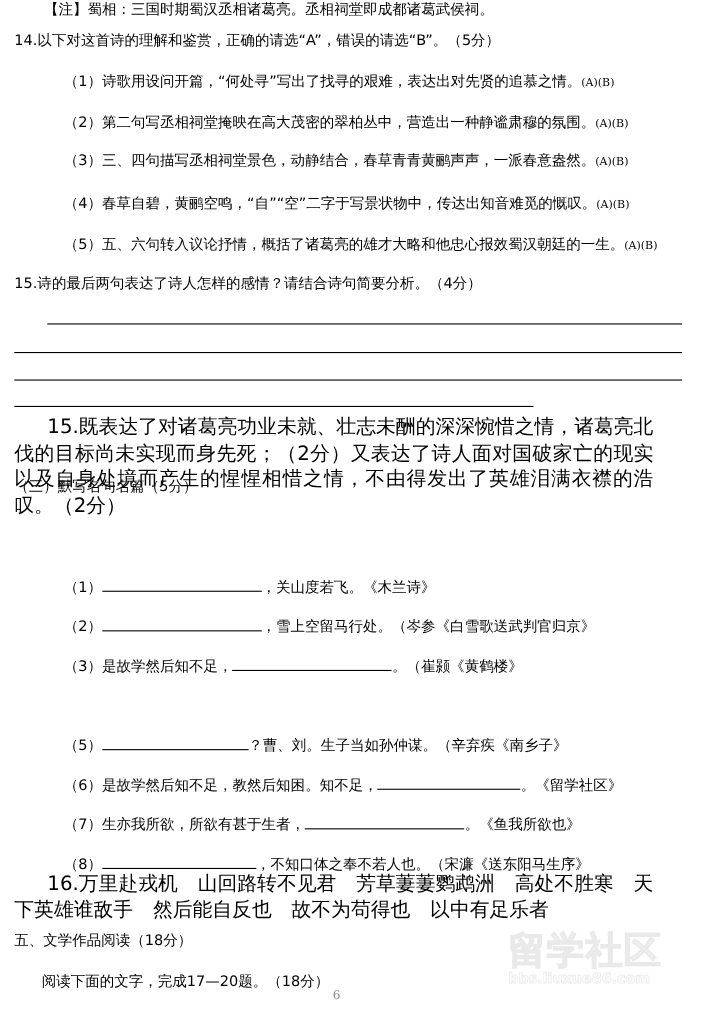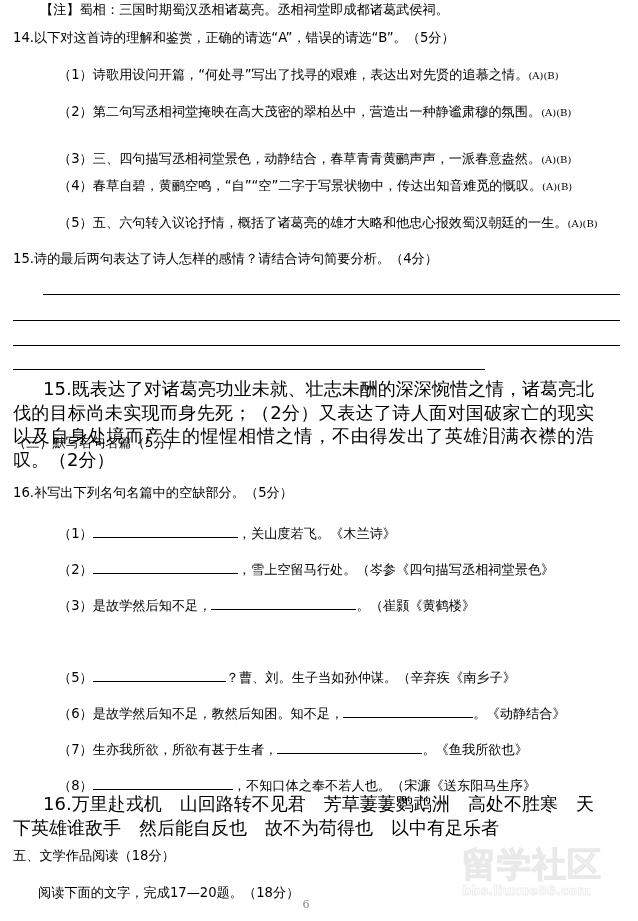--- a/index.html
+++ b/index.html
@@ -122,21 +122,21 @@
   <div class="ln note" style="top:3px;">【注】蜀相：三国时期蜀汉丞相诸葛亮。丞相祠堂即成都诸葛武侯祠。</div>
 
   <div class="ln q-head" style="top:31px;">14.以下对这首诗的理解和鉴赏，正确的请选“A”，错误的请选“B”。（5分）</div>
 
   <div class="ln sub-item" style="top:68px;">
     <span>（1）</span><span>诗歌用设问开篇，“何处寻”写出了找寻的艰难，表达出对先贤的追慕之情。</span><span class="ab">(A)(B)</span>
   </div>
   <div class="ln sub-item" style="top:105px;">
     <span>（2）</span><span>第二句写丞相祠堂掩映在高大茂密的翠柏丛中，营造出一种静谧肃穆的氛围。</span><span class="ab">(A)(B)</span>
   </div>
-  <div class="ln sub-item" style="top:152px;">
+  <div class="ln sub-item" style="top:140px;">
     <span>（3）</span><span>三、四句描写丞相祠堂景色，动静结合，春草青青黄鹂声声，一派春意盎然。</span><span class="ab">(A)(B)</span>
   </div>
   <div class="ln sub-item" style="top:179px;">
     <span>（4）</span><span>春草自碧，黄鹂空鸣，“自”“空”二字于写景状物中，传达出知音难觅的慨叹。</span><span class="ab">(A)(B)</span>
   </div>
   <div class="ln sub-item" style="top:216px;">
     <span>（5）</span><span>五、六句转入议论抒情，概括了诸葛亮的雄才大略和他忠心报效蜀汉朝廷的一生。</span><span class="ab">(A)(B)</span>
   </div>
 
   <div class="ln q-head" style="top:252px;">15.诗的最后两句表达了诗人怎样的感情？请结合诗句简要分析。（4分）</div>
@@ -145,36 +145,35 @@
   <div class="ansline" style="left:13px; top:320px; width:607px;"></div>
   <div class="ansline" style="left:13px; top:345px; width:607px;"></div>
   <div class="ansline" style="left:13px; top:369px; width:472px;"></div>
 
   <div class="para" style="top:377px;">
     <span class="indent"></span><span>15.既表达了对诸葛亮功业未就、壮志未酬的深深惋惜之情，诸葛亮北伐的目标尚未实现而身先死；（2分）又表达了诗人面对国破家亡的现实以及自身处境而产生的惺惺相惜之情，不由得发出了英雄泪满衣襟的浩叹。（2分）</span>
   </div>
 
   <div class="ln sec-head-l" style="top:436px;">（三）默写名句名篇（5分）</div>
 
-  <div class="ln q-head" style="top:486px;">16.补写出下列名句名篇中的空缺部分。（5分）</div>
 
   <div class="ln sub-item" style="top:524px;">
     <span>（1）</span><span></span><span class="blank" style="width:145px;"></span><span>，关山度若飞。《木兰诗》</span>
   </div>
   <div class="ln sub-item" style="top:560px;">
-    <span>（2）</span><span></span><span class="blank" style="width:145px;"></span><span>，雪上空留马行处。（岑参《四句描写丞相祠堂景色》</span>
+    <span>（2）</span><span></span><span class="blank" style="width:145px;"></span><span>，雪上空留马行处。（岑参《白雪歌送武判官归京》</span>
   </div>
   <div class="ln sub-item" style="top:596px;">
     <span>（3）</span><span>是故学然后知不足，</span><span class="blank" style="width:145px;"></span><span>。（崔颢《黄鹤楼》</span>
   </div>
   <div class="ln sub-item" style="top:668px;">
     <span>（5）</span><span></span><span class="blank" style="width:133px;"></span><span>？曹、刘。生子当如孙仲谋。（辛弃疾《南乡子》</span>
   </div>
   <div class="ln sub-item" style="top:704px;">
-    <span>（6）</span><span>是故学然后知不足，教然后知困。知不足，</span><span class="blank" style="width:130px;"></span><span>。《动静结合》</span>
+    <span>（6）</span><span>是故学然后知不足，教然后知困。知不足，</span><span class="blank" style="width:130px;"></span><span>。《留学社区》</span>
   </div>
   <div class="ln sub-item" style="top:740px;">
     <span>（7）</span><span>生亦我所欲，所欲有甚于生者，</span><span class="blank" style="width:145px;"></span><span>。《鱼我所欲也》</span>
   </div>
   <div class="ln sub-item" style="top:776px;">
     <span>（8）</span><span></span><span class="blank" style="width:140px;"></span><span>，不知口体之奉不若人也。（宋濂《送东阳马生序》</span>
   </div>
 
   <div class="para" style="top:792px;">
     <span class="indent"></span><span>16.万里赴戎机　山回路转不见君　芳草萋萋鹦鹉洲　高处不胜寒　天下英雄谁敌手　然后能自反也　故不为苟得也　以中有足乐者</span>

